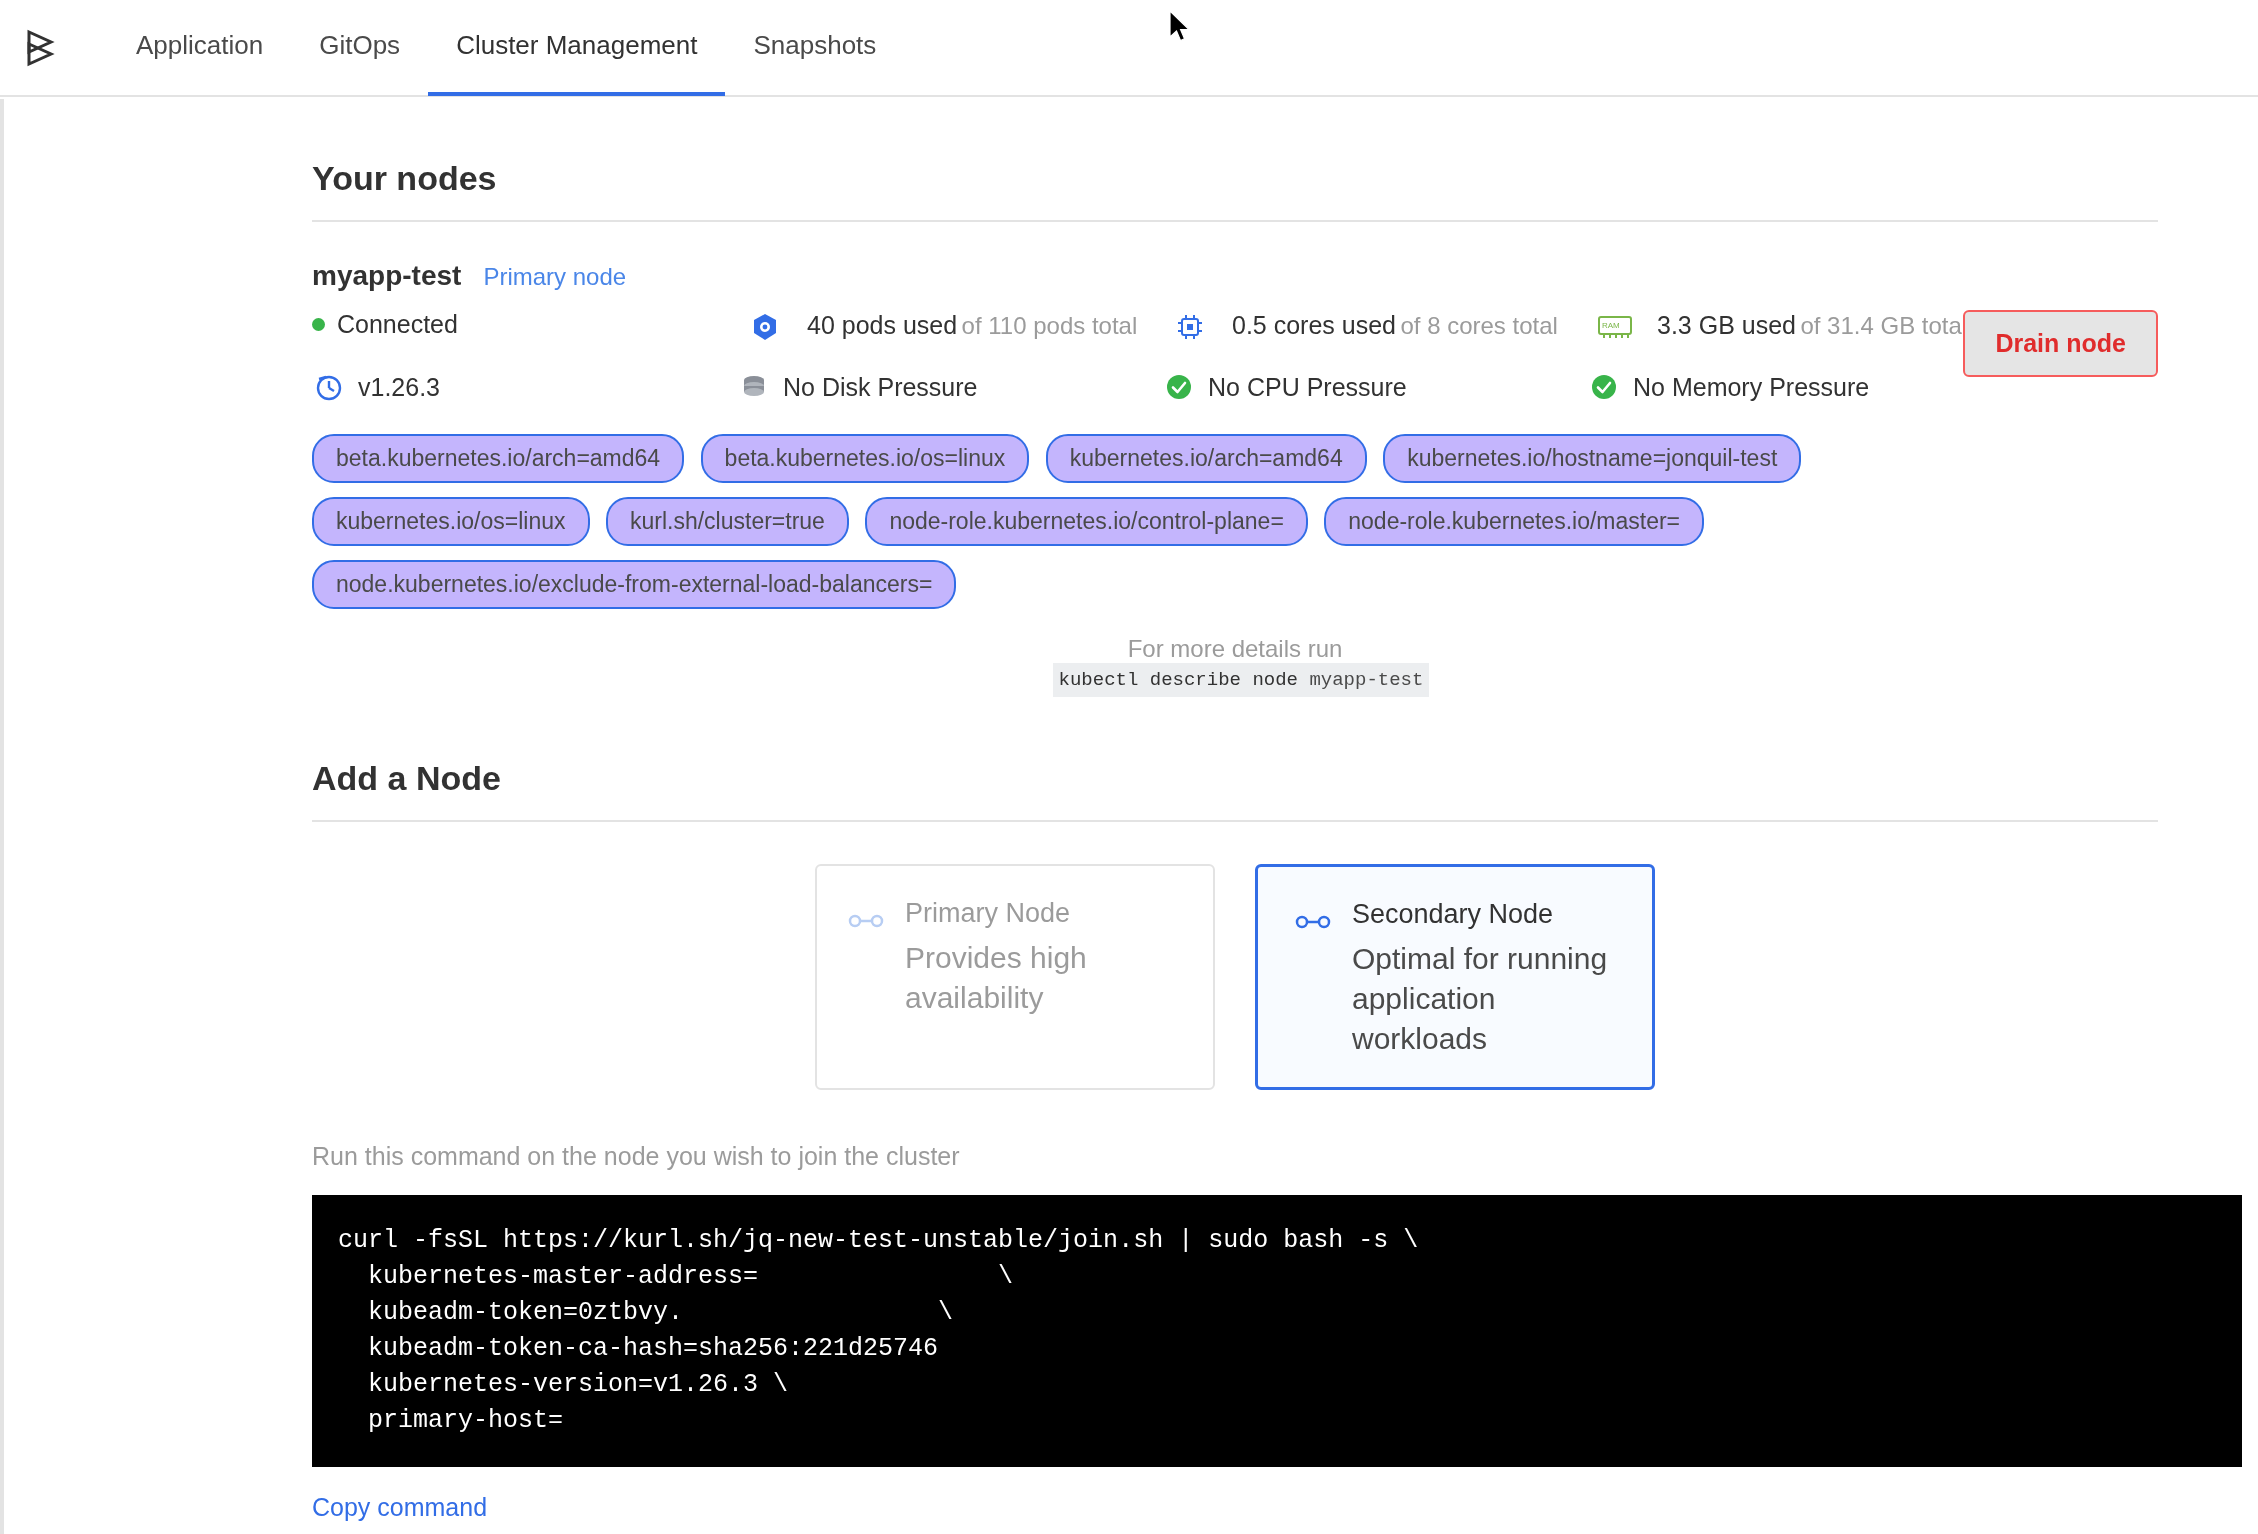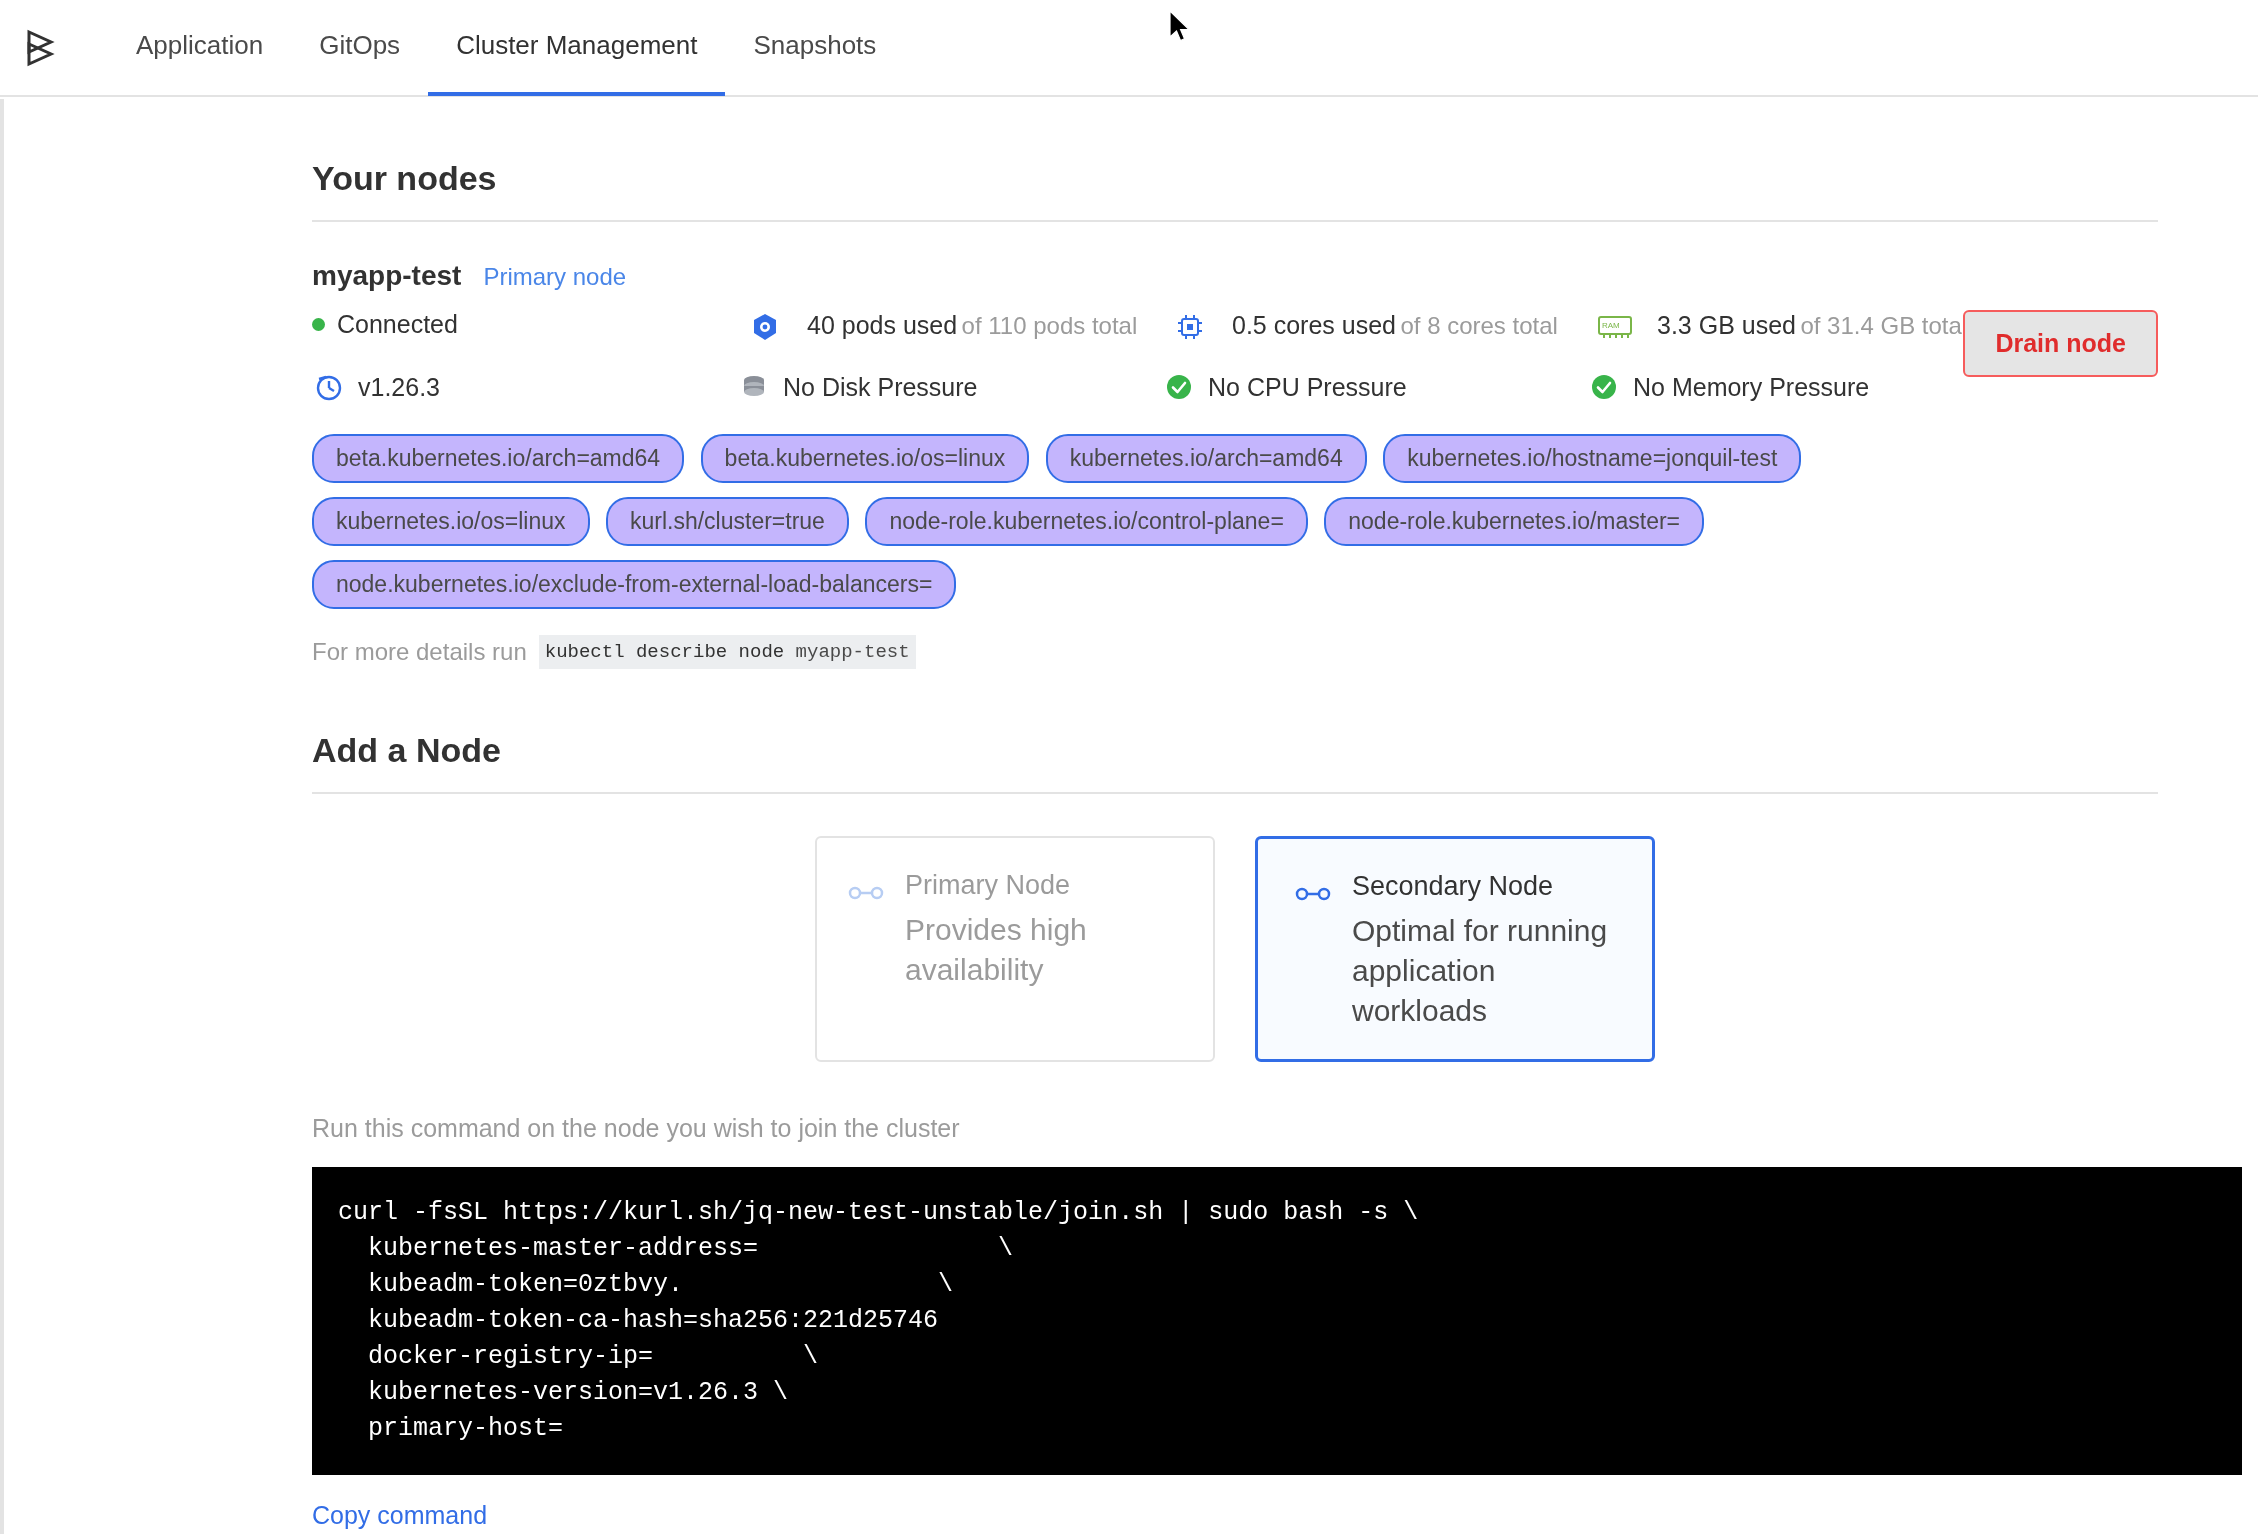--- a/index.html
+++ b/index.html
@@ -188,20 +188,21 @@
     margin: 0 12px 14px 0;
     background: #c4b5fd;
     white-space: nowrap;
   }
   .details {
     margin-top: 12px;
     font-size: 24px;
     color: #9b9b9b;
     display: flex;
     align-items: center;
+    flex-direction: column;
   }
   .code-inline {
     background: #eceef0;
     color: #323232;
     font-family: "Liberation Mono", monospace;
     font-size: 19px;
     padding: 6px 6px;
     margin-left: 12px;
   }
   .code-inline .arg { color: #4a4a4a; }
@@ -510,16 +511,16 @@
       <span>
         <div class="ntitle">Secondary Node</div>
         <div class="ndesc">Optimal for running application workloads</div>
       </span>
     </div>
   </div>
 
   <div class="run-cmd-label">Run this command on the node you wish to join the cluster</div>
 
   <div class="terminal"><span>curl -fsSL https://kurl.sh/jq-new-test-unstable/join.sh | sudo bash -s \</span>
-<span class="indent">kubernetes-master-address=                \</span><span class="indent">kubeadm-token=0ztbvy.                 \</span><span class="indent">kubeadm-token-ca-hash=sha256:221d25746</span><span class="indent">docker-registry-ip=          \</span><span class="indent">kubernetes-version=v1.26.3 \</span><span class="indent">primary-host=</span></div>
+<span class="indent">kubernetes-master-address=                \</span><span class="indent">kubeadm-token=0ztbvy.                 \</span><span class="indent">kubeadm-token-ca-hash=sha256:221d25746</span><span class="indent">kubernetes-version=v1.26.3 \</span><span class="indent">primary-host=</span></div>
 
   <div class="copy-cmd">Copy command</div>
 </div>
 
 </body></html>

